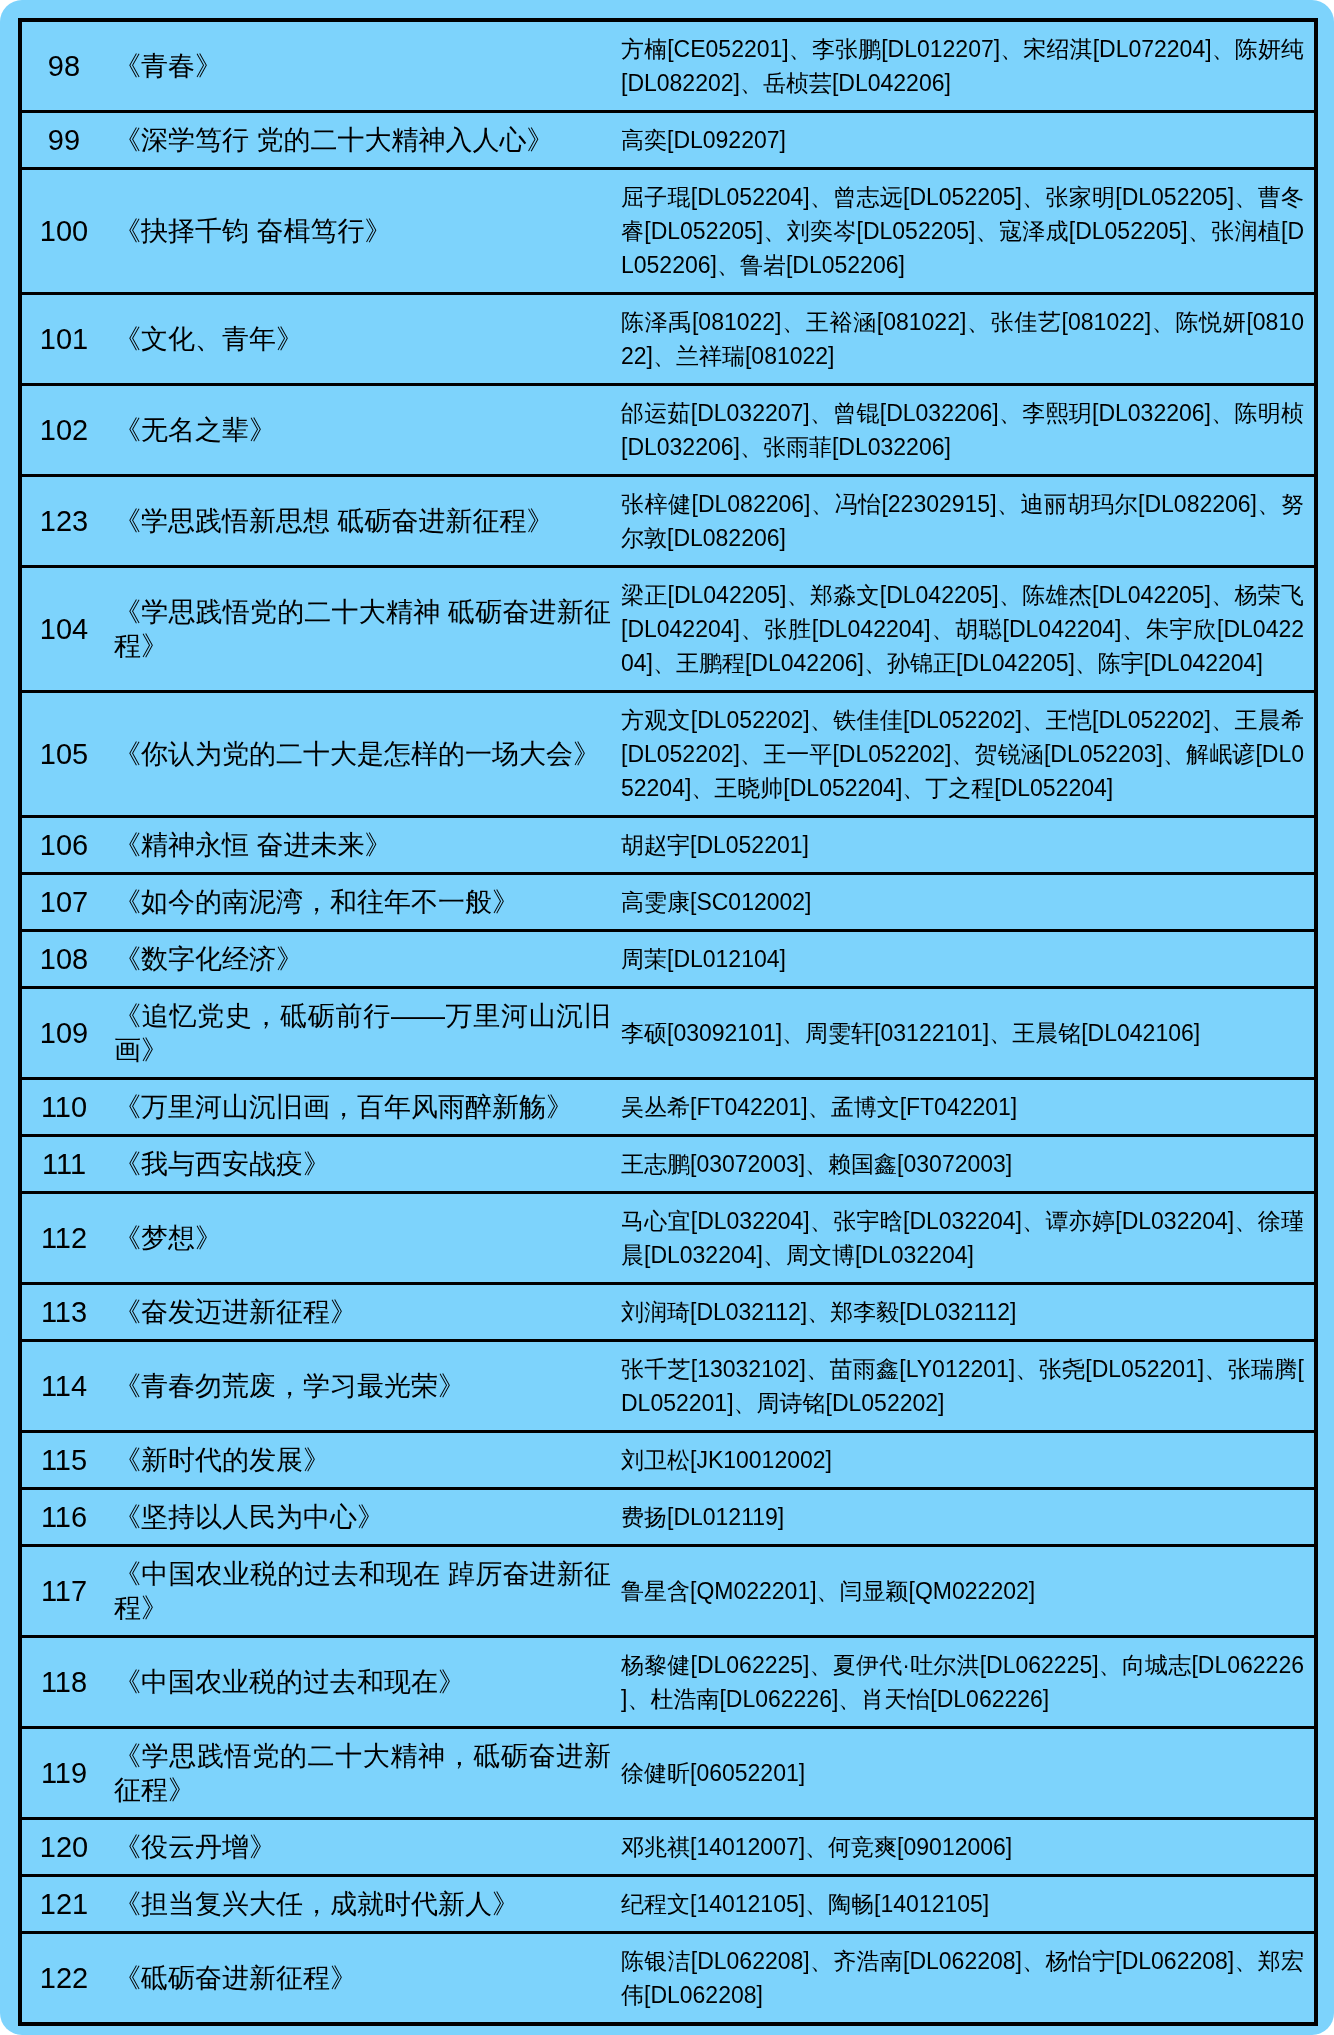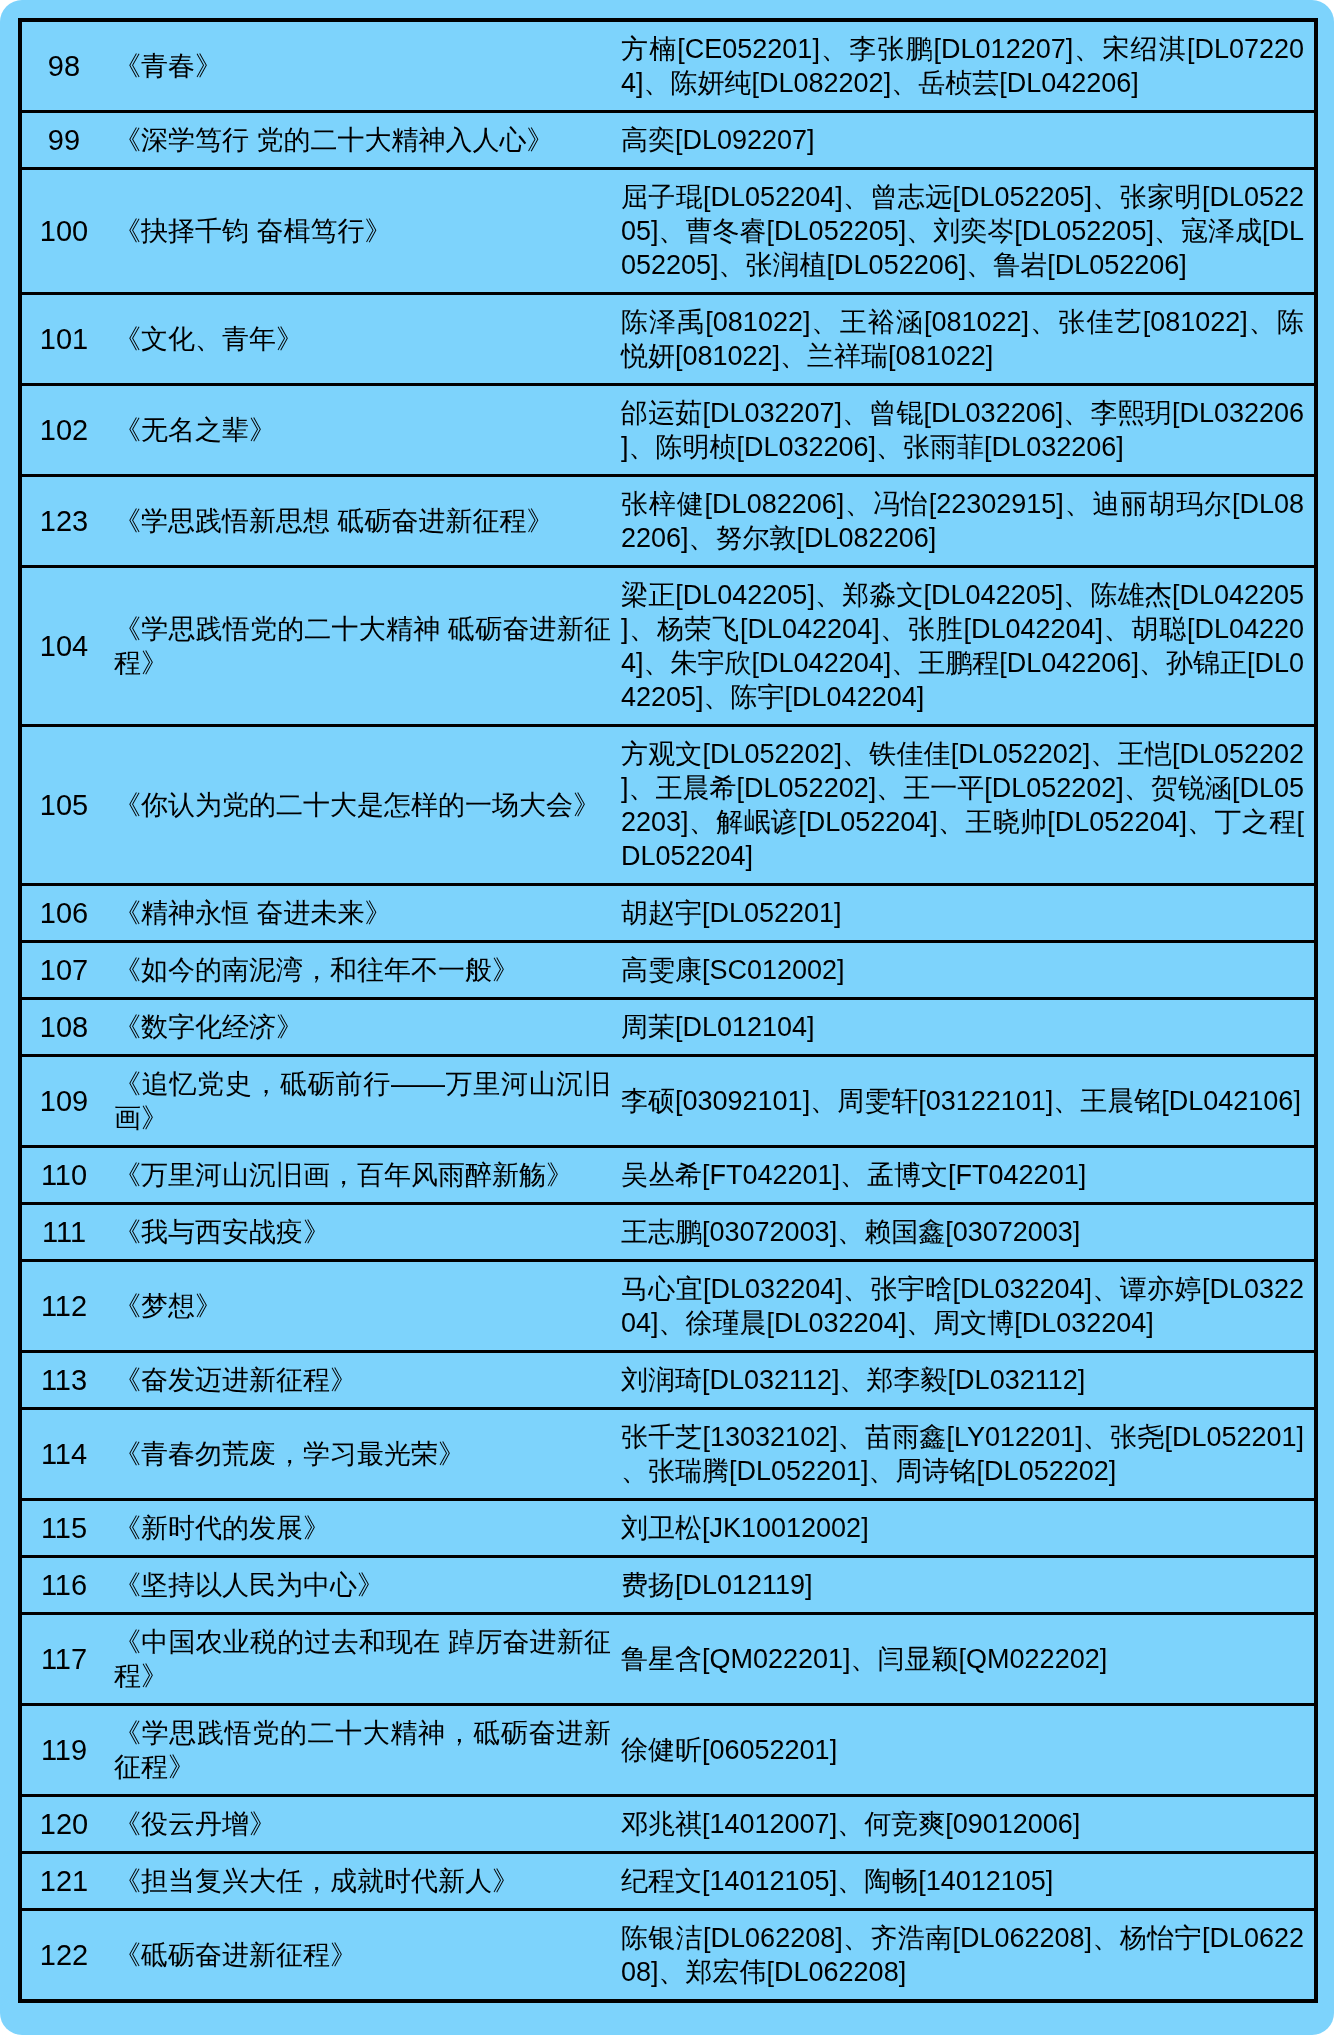--- a/index.html
+++ b/index.html
@@ -50,21 +50,21 @@
     font-size: 27px;
     line-height: 34px;
     padding: 10px 2px 10px 8px;
     text-align: justify;
     word-break: break-all;
     line-break: anywhere;
     margin-left: 20px;
   }
   td.cell-names {
     vertical-align: middle;
-    font-size: 27px;
+    font-size: 23px;
     line-height: 34px;
     padding: 10px 10px 10px 8px;
     text-align: justify;
     word-break: break-all;
     line-break: anywhere;
   }
 </style>
 </head>
 <body>
 
@@ -184,20 +184,25 @@
     <td class="cell-title">《坚持以人民为中心》</td>
     <td class="cell-names">费扬[DL012119]</td>
   </tr>
 
   <tr>
     <td class="cell-num">117</td>
     <td class="cell-title">《中国农业税的过去和现在 踔厉奋进新征程》</td>
     <td class="cell-names">鲁星含[QM022201]、闫显颖[QM022202]</td>
   </tr>
 
+  <tr>
+    <td class="cell-num">118</td>
+    <td class="cell-title">《中国农业税的过去和现在》</td>
+    <td class="cell-names">杨黎健[DL062225]、夏伊代·吐尔洪[DL062225]、向城志[DL062226]、杜浩南[DL062226]、肖天怡[DL062226]</td>
+  </tr>
 
   <tr>
     <td class="cell-num">119</td>
     <td class="cell-title">《学思践悟党的二十大精神，砥砺奋进新征程》</td>
     <td class="cell-names">徐健昕[06052201]</td>
   </tr>
 
   <tr>
     <td class="cell-num">120</td>
     <td class="cell-title">《役云丹增》</td>

